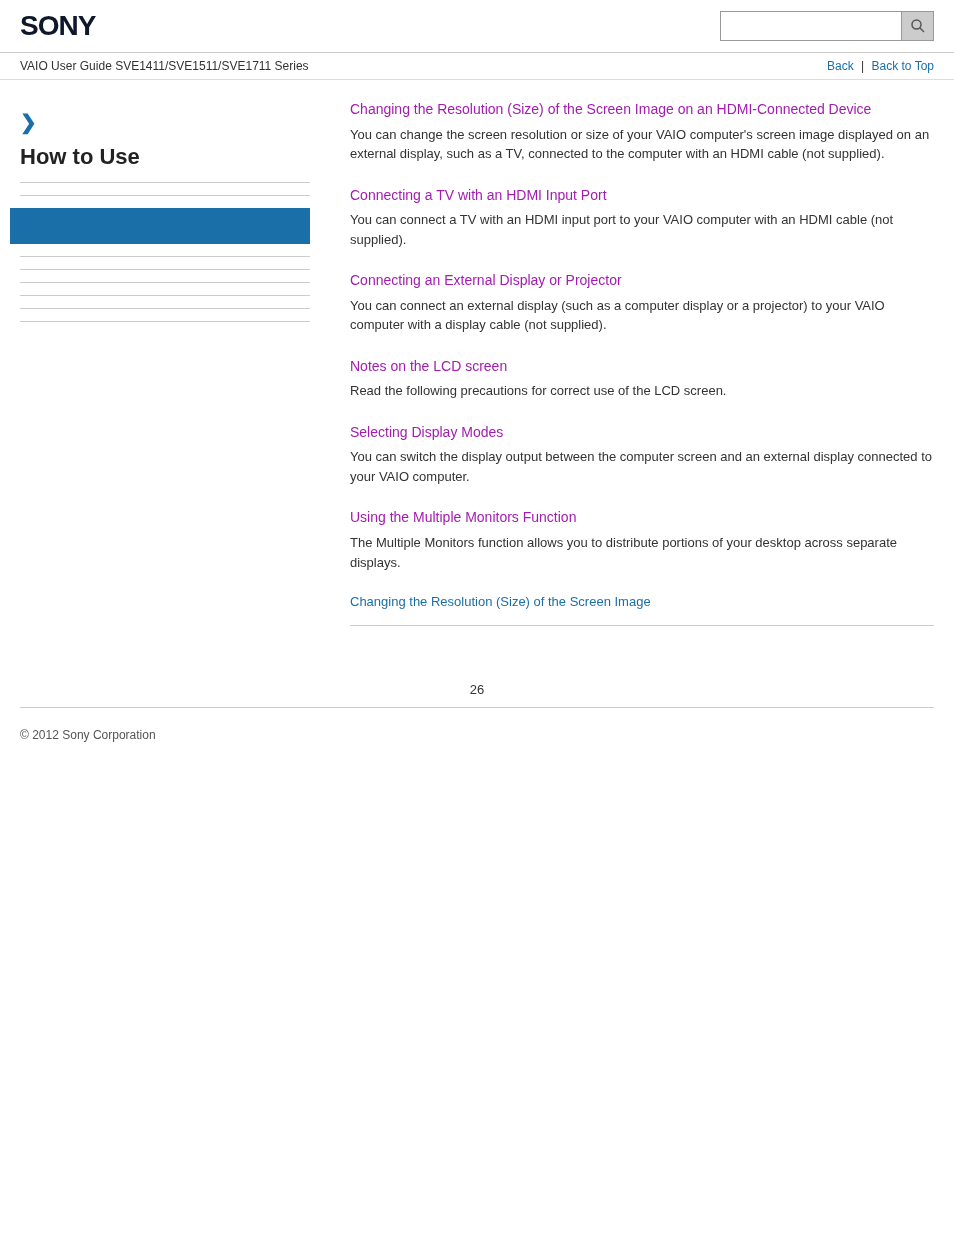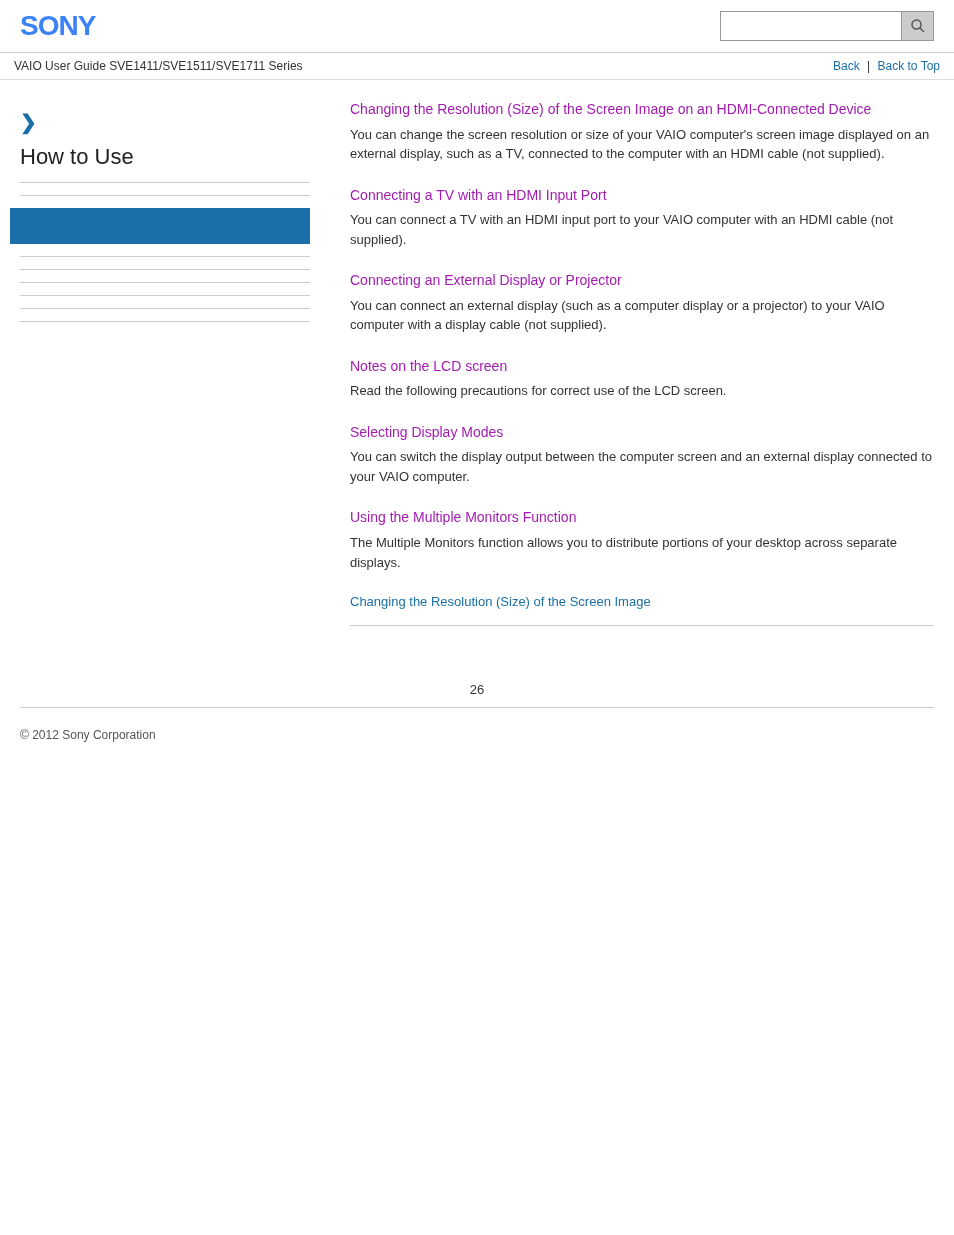--- a/index.html
+++ b/index.html
@@ -17,21 +17,21 @@
       border-bottom: 1px solid #ccc;
       padding: 10px 20px;
       display: flex;
       align-items: center;
       justify-content: space-between;
     }
     .sony-logo {
       font-size: 28px;
       font-weight: 900;
       letter-spacing: -1px;
-      color: #3b82f6;
+      color: #0f172a;
       font-style: normal;
     }
     .search-box {
       display: flex;
       align-items: center;
       border: 1px solid #999;
     }
     .search-input {
       width: 180px;
       height: 28px;
@@ -47,21 +47,21 @@
       border: none;
       cursor: pointer;
       display: flex;
       align-items: center;
       justify-content: center;
       border-left: 1px solid #999;
     }
 
     
     .nav-bar {
-      padding: 6px 14px;
+      padding: 6px 20px;
       display: flex;
       justify-content: space-between;
       align-items: center;
       font-size: 12px;
       border-bottom: 1px solid #ddd;
     }
     .nav-bar-left {
       color: #333;
     }
     .nav-bar-right a {
@@ -88,21 +88,21 @@
       padding-top: 10px;
     }
     .sidebar-arrow {
       color: #1a6fa8;
       font-size: 20px;
       font-weight: bold;
       margin-bottom: 10px;
     }
     .sidebar-title {
       font-size: 22px;
-      font-weight: normal;
+      font-weight: bold;
       color: #222;
       margin-bottom: 8px;
     }
     .sidebar-divider {
       border: none;
       border-top: 1px solid #ccc;
       margin: 12px 0;
     }
     .sidebar-item {
       padding: 8px 0;

